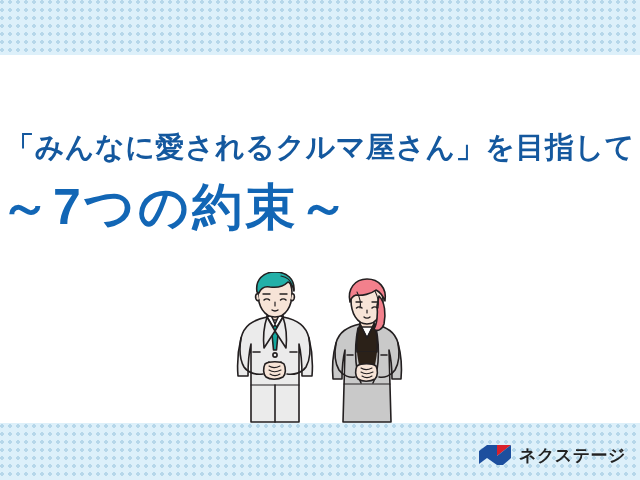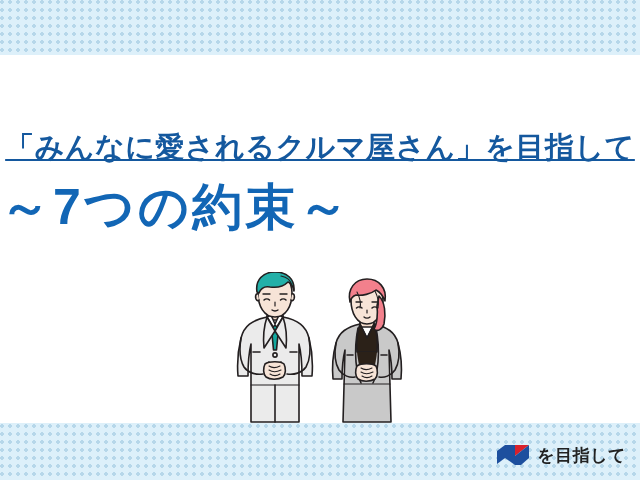--- a/index.html
+++ b/index.html
@@ -35,21 +35,20 @@
     position: absolute;
     left: 0;
     top: 128px;
     width: 640px;
     text-align: center;
     color: #14589e;
     font-size: 29px;
     font-weight: bold;
     letter-spacing: 0.5px;
     white-space: nowrap;
-    text-decoration: underline;
   }
   .headline-2 {
     position: absolute;
     left: 0;
     top: 181px;
     width: 640px;
     text-align: left;
     color: #1266b5;
     font-size: 50px;
     font-weight: bold;
@@ -213,16 +212,16 @@
     </g>
   </svg>
 
   <div id="logo">
     <svg id="logo-mark" width="34" height="22" viewBox="0 0 34 22">
       <path d="M1 20 L1 7 L9 1 L9 14 Z" fill="#1d4f9e"></path>
       <path d="M9 1 L19 1 L19 21 L9 14 Z" fill="#1d4f9e"></path>
       <path d="M19 1 L33 1 L19 12 Z" fill="#d9212c"></path>
       <path d="M19 12 L33 1 L33 14 L25 21 L19 21 Z" fill="#1d4f9e"></path>
     </svg>
-    <span id="logo-text">を目指して</span>
+    <span id="logo-text">ネクステージ</span>
   </div>
 
 </div>
 
 </body></html>

